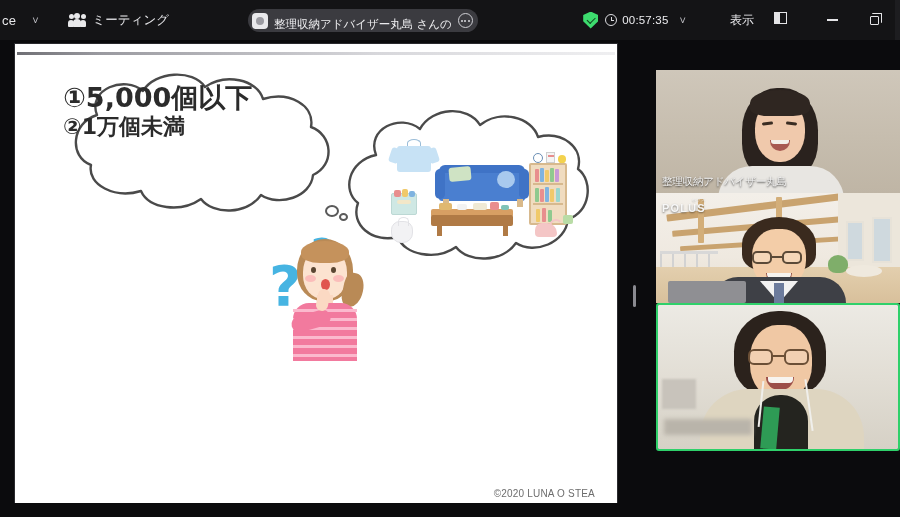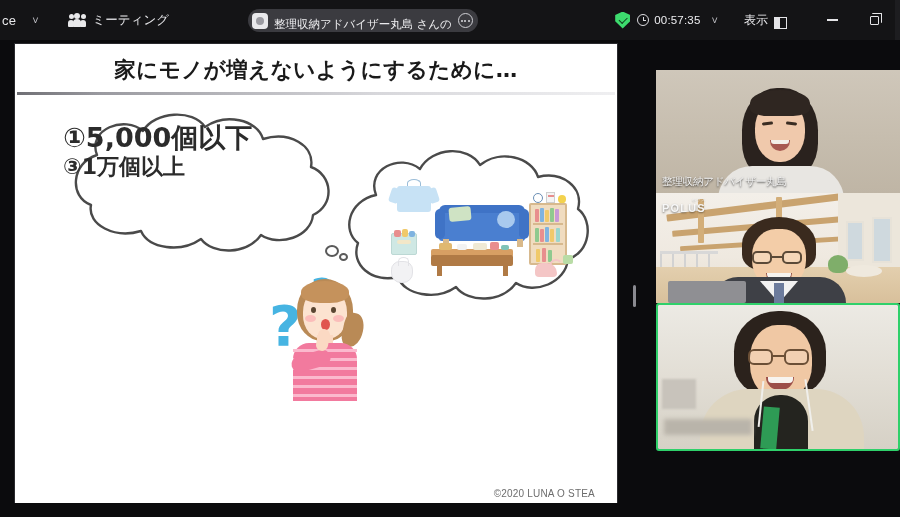--- a/index.html
+++ b/index.html
@@ -81,21 +81,21 @@
   }
   .clock-ico::before {
     content: ""; position: absolute; left: 4.4px; top: 2.2px;
     width: 1.2px; height: 4px; background: #dcdce0;
   }
   .clock-ico::after {
     content: ""; position: absolute; left: 4.6px; top: 5.2px;
     width: 3.2px; height: 1.2px; background: #dcdce0;
   }
   .timer-text { color: #ededf0; font-size: 11.5px; letter-spacing: .2px; }
-  .tb-view { display: flex; align-items: flex-end; gap: 6px; margin-left: 20px; }
+  .tb-view { display: flex; align-items: flex-start; gap: 20px; margin-left: 38px; }
   .view-text { color: #e9e9ec; font-size: 12px; }
   .view-ico { width: 13px; height: 12px; border: 1.4px solid #e4e4e7; display: flex; }
   .view-ico i { display: block; width: 5px; background: #e4e4e7; }
   .win-btns { display: flex; align-items: center; margin-left: 24px; }
   .win-btn {
     width: 42px; height: 40px; display: flex; align-items: center; justify-content: center;
   }
   .min-gl { width: 11px; height: 1.4px; background: #e4e4e7; }
   .max-gl {
     width: 9px; height: 9px; border: 1.4px solid #e4e4e7; position: relative; border-radius:1px;
@@ -365,36 +365,35 @@
             <span class="max-gl"></span>
           </div>
       </div>
       <div class="edge-sliver"></div>
     </div>
   </div>
 
   <div class="stage">
     <div class="slide">
 
-      <div class="slide-title">家にモノが増えないようにするために…</div>
       <div class="title-rule"></div>
 
 
       <div class="art">
 
         <svg class="cloud-left" viewBox="0 0 300 145">
           <path d="M40 42 C30 16, 68 2, 86 18 C98 -2, 136 -4, 148 14 C168 0, 200 6, 206 26
                    C232 18, 258 32, 254 54 C276 62, 278 92, 256 102 C254 124, 222 134, 204 122
                    C190 142, 156 142, 144 126 C124 140, 92 136, 84 118 C58 126, 30 112, 34 92
                    C12 84, 14 50, 40 42 Z" fill="#ffffff" stroke="#4a4a4a" stroke-width="2.4" stroke-linejoin="round"></path>
         </svg>
 
         <div class="opts">
           <div class="opt o1">①5,000個以下</div>
-          <div class="opt">③1万個以上</div>
+          <div class="opt">②1万個未満</div>
         </div>
 
         <svg class="cloud-right" viewBox="0 0 255 175">
           <path d="M36 52 C26 26, 60 10, 80 26 C92 4, 128 2, 140 22 C160 6, 192 14, 198 34
                    C222 28, 244 44, 238 66 C254 78, 250 110, 228 116 C226 140, 194 152, 176 140
                    C162 160, 128 160, 116 144 C96 158, 64 152, 58 134 C32 140, 10 122, 18 100
                    C2 88, 8 58, 36 52 Z" fill="#ffffff" stroke="#4a4a4a" stroke-width="2.4" stroke-linejoin="round"></path>
         </svg>
 
         <div class="room">

